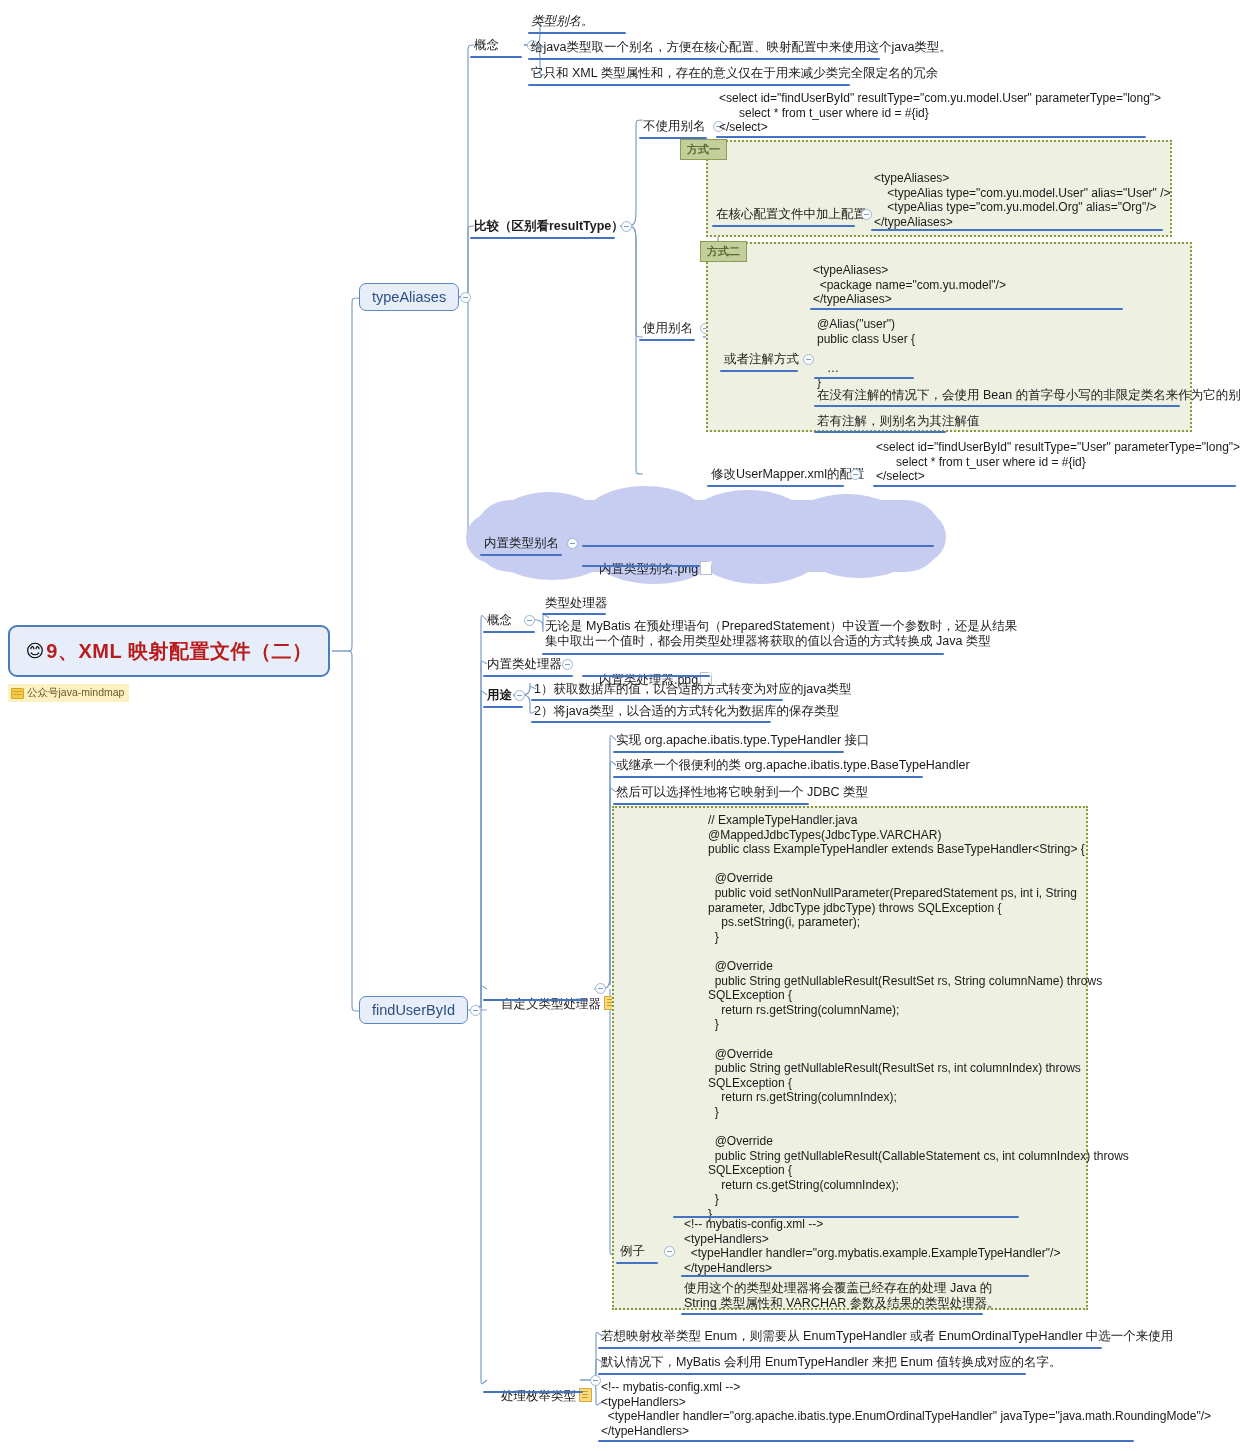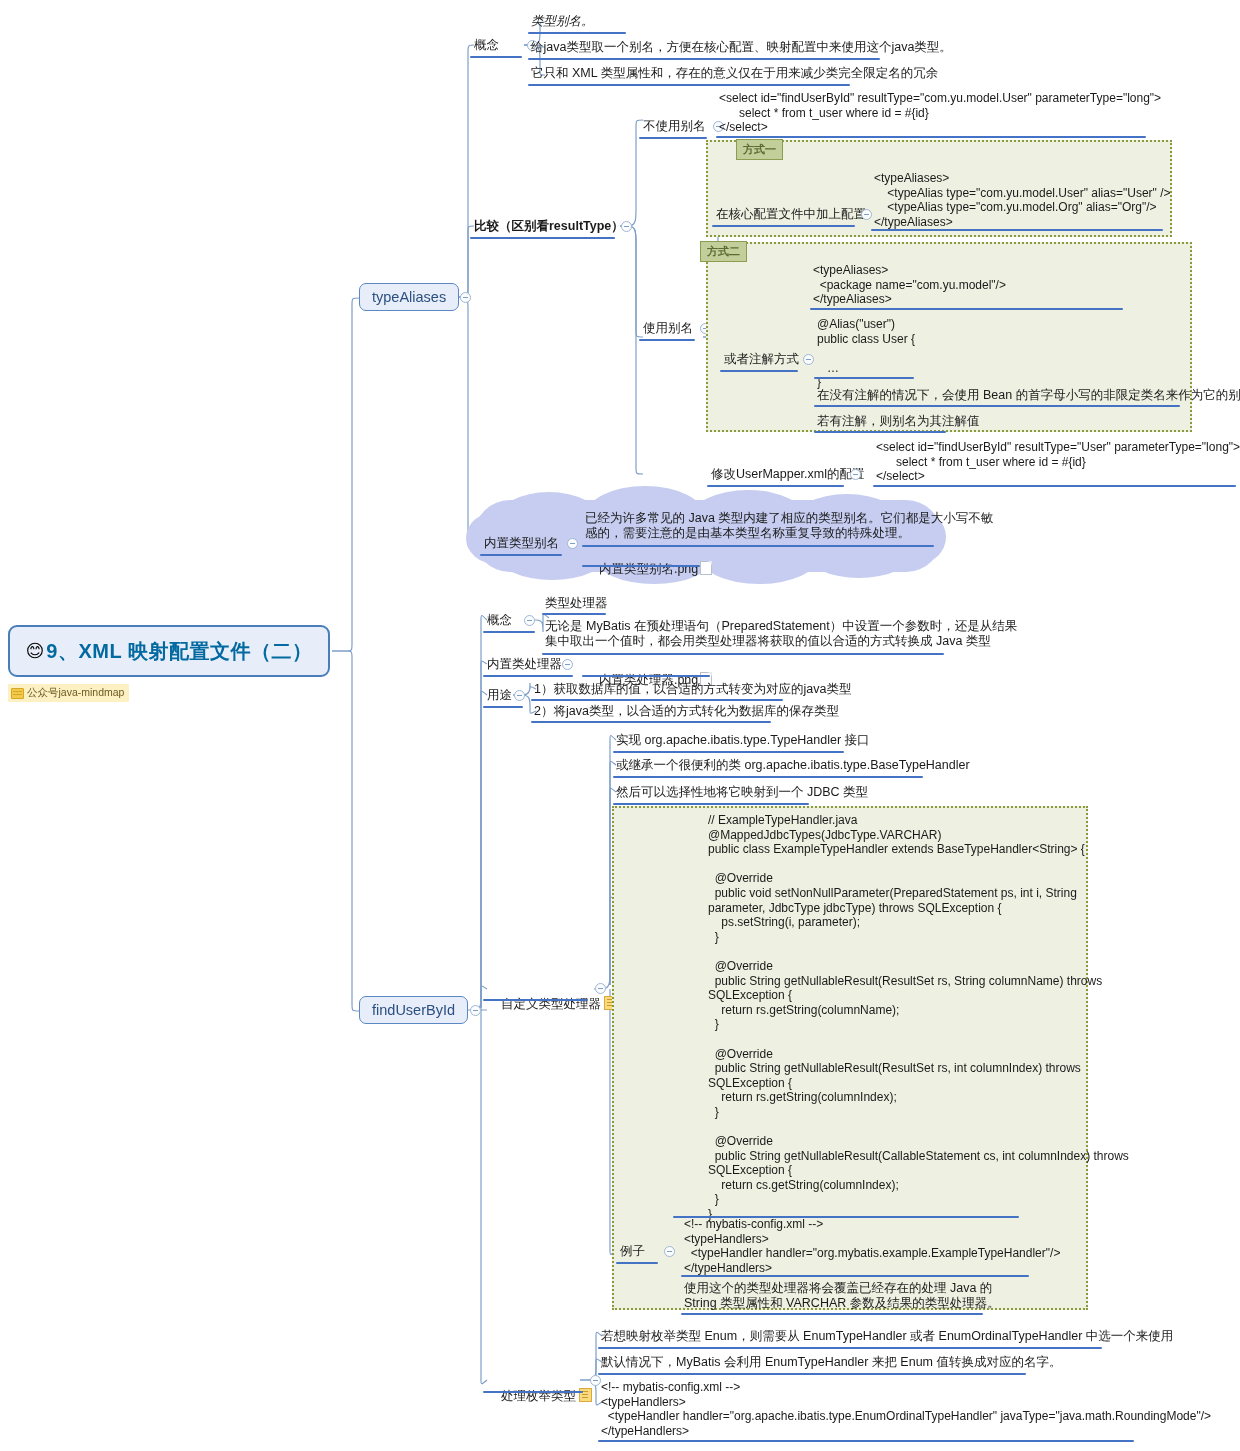--- a/index.html
+++ b/index.html
@@ -38,21 +38,21 @@
     position:absolute;
     left:8px;top:625px;
     width:322px;height:52px;
     background:#e8eef9;
     border:2px solid #4a7ebb;
     border-radius:9px;
     display:flex;align-items:center;justify-content:center;
     box-sizing:border-box;
   }
   .central .ttl{
-    font-size:20px;font-weight:bold;color:#0369a1;
+    font-size:20px;font-weight:bold;color:#b91c1c;
     letter-spacing:.5px;
   }
   .central .emoji{font-size:18px;margin-right:2px;}
   .tagnote{
     position:absolute;left:8px;top:684px;
     background:#fdf0c2;
     color:#6b5a22;
     font-size:10.5px;
     padding:2px 5px 2px 3px;
     display:flex;align-items:center;gap:3px;
@@ -234,21 +234,21 @@
 
   <div class="node lbl" style="left:643px;top:119px;">不使用别名</div>
   <div class="ul" style="left:639px;top:137px;width:68px;"></div>
   <div class="toggle" style="left:713px;top:121px;"></div>
   <div class="node code" style="left:719px;top:91px;">&lt;select id="findUserById" resultType="com.yu.model.User" parameterType="long"&gt;
       select * from t_user where id = #{id}
 &lt;/select&gt;</div>
   <div class="ul" style="left:716px;top:136px;width:430px;"></div>
 
   <div class="greenbox" style="left:706px;top:140px;width:466px;height:97px;"></div>
-  <div class="greentag" style="left:736px;top:139px;font-family:Liberation Serif, serif;">方式一</div>
+  <div class="greentag" style="left:680px;top:139px;font-family:Liberation Serif, serif;">方式一</div>
   <div class="node lbl" style="left:716px;top:207px;">在核心配置文件中加上配置</div>
   <div class="ul" style="left:712px;top:225px;width:143px;"></div>
   <div class="toggle" style="left:861px;top:209px;"></div>
   <div class="node code" style="left:874px;top:171px;">&lt;typeAliases&gt;
     &lt;typeAlias type="com.yu.model.User" alias="User" /&gt;
     &lt;typeAlias type="com.yu.model.Org" alias="Org"/&gt;
 &lt;/typeAliases&gt;</div>
   <div class="ul" style="left:871px;top:229px;width:292px;"></div>
 
   <div class="node lbl" style="left:643px;top:321px;">使用别名</div>
@@ -296,22 +296,20 @@
   <div class="cloud" style="left:596px;top:532px;width:116px;height:52px;border-radius:50%;"></div>
   <div class="cloud" style="left:700px;top:530px;width:118px;height:54px;border-radius:50%;"></div>
   <div class="cloud" style="left:806px;top:528px;width:106px;height:50px;border-radius:50%;"></div>
   <div class="cloud" style="left:466px;top:512px;width:60px;height:52px;border-radius:50%;"></div>
   <div class="cloud" style="left:890px;top:510px;width:56px;height:54px;border-radius:50%;"></div>
 
   <div class="node lbl" style="left:484px;top:536px;z-index:4;">内置类型别名</div>
   <div class="ul" style="left:480px;top:554px;width:82px;z-index:4;"></div>
   <div class="toggle" style="left:567px;top:538px;z-index:4;"></div>
 
-  <div class="node" style="left:585px;top:511px;z-index:4;">已经为许多常见的 Java 类型内建了相应的类型别名。它们都是大小写不敏
-感的，需要注意的是由基本类型名称重复导致的特殊处理。</div>
   <div class="ul" style="left:582px;top:545px;width:352px;z-index:4;"></div>
 
   <div class="node" style="left:585px;top:546px;z-index:4;">
     <span>内置类型别名.png</span><span class="fileicon"></span>
   </div>
   <div class="ul" style="left:582px;top:565px;width:118px;z-index:4;"></div>
 
   <div class="node lbl" style="left:487px;top:613px;">概念</div>
   <div class="ul" style="left:483px;top:631px;width:52px;"></div>
   <div class="toggle" style="left:524px;top:615px;"></div>
@@ -324,21 +322,21 @@
   <div class="ul" style="left:542px;top:653px;width:402px;"></div>
 
   <div class="node lbl" style="left:487px;top:657px;">内置类处理器</div>
   <div class="ul" style="left:483px;top:675px;width:90px;"></div>
   <div class="toggle" style="left:562px;top:659px;"></div>
   <div class="node" style="left:585px;top:657px;">
     <span>内置类处理器.png</span><span class="fileicon"></span>
   </div>
   <div class="ul" style="left:582px;top:675px;width:128px;"></div>
 
-  <div class="node lbl" style="left:487px;top:688px;">用途</div>
+  <div class="node lbl" style="left:487px;top:688px;font-weight:bold;">用途</div>
   <div class="ul" style="left:483px;top:706px;width:40px;"></div>
   <div class="toggle" style="left:514px;top:690px;"></div>
 
   <div class="node" style="left:534px;top:682px;">1）获取数据库的值，以合适的方式转变为对应的java类型</div>
   <div class="ul" style="left:531px;top:699px;width:252px;"></div>
 
   <div class="node" style="left:534px;top:704px;">2）将java类型，以合适的方式转化为数据库的保存类型</div>
   <div class="ul" style="left:531px;top:721px;width:240px;"></div>
 
   <div class="node lbl" style="left:487px;top:981px;">

